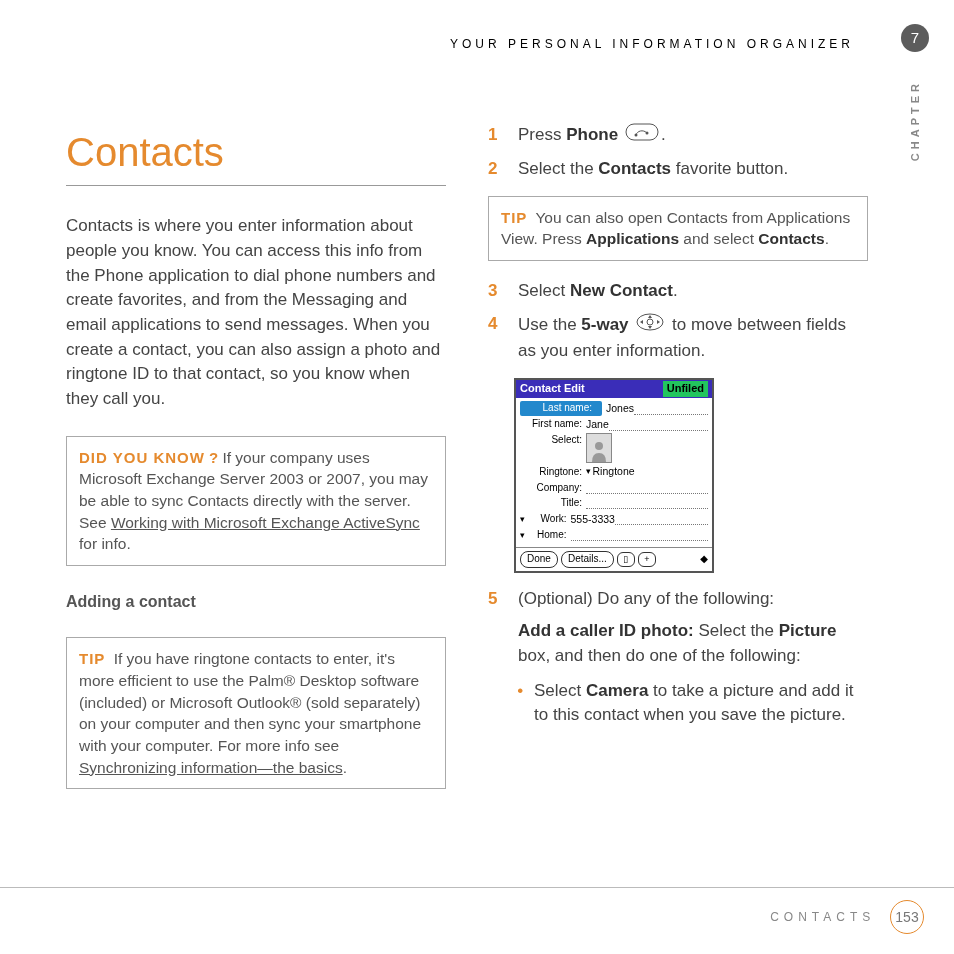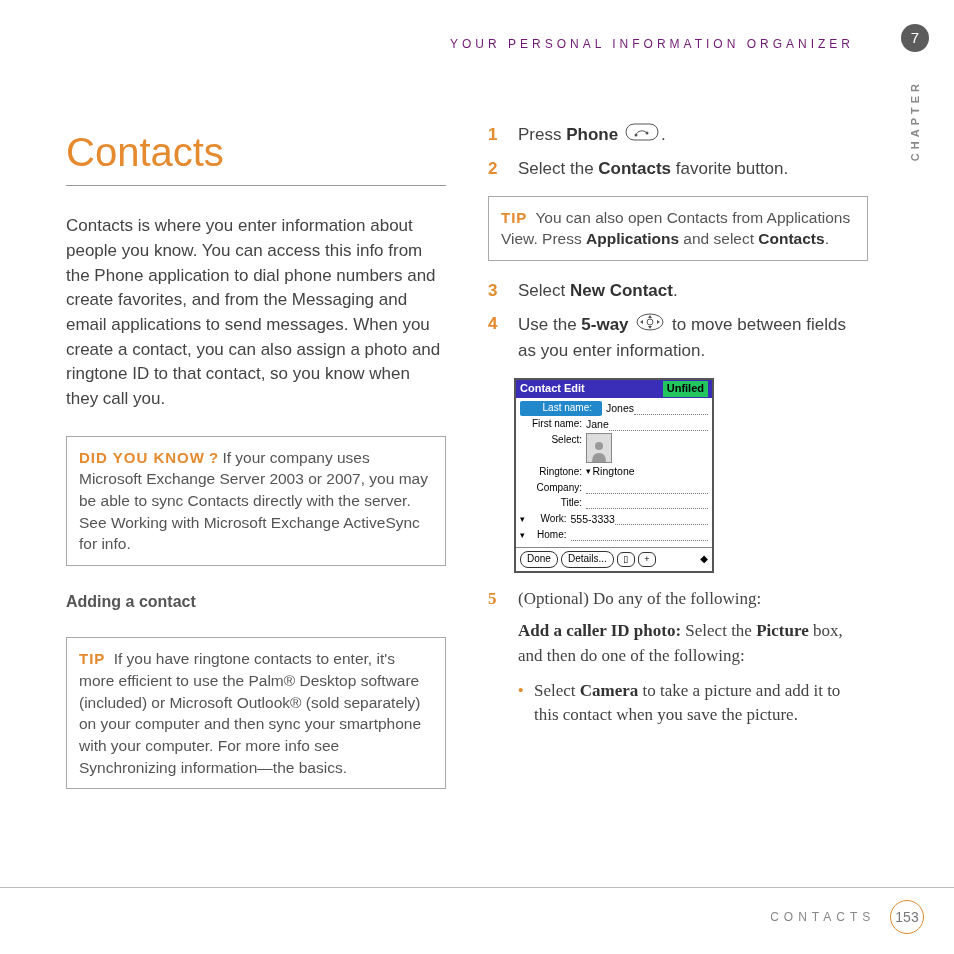--- a/index.html
+++ b/index.html
@@ -18,21 +18,21 @@
   .page {
     padding: 30px 60px 0 66px;
     position: relative;
     height: 100%;
     box-sizing: border-box;
   }
   .running-head {
     text-align: right;
     letter-spacing: 4px;
     font-size: 12px;
-    color: #701a75;
+    color: #000000;
     margin: 6px 40px 0 0;
   }
   .chapter-badge {
     position: absolute;
     right: 25px; top: 24px;
     width: 28px; height: 28px;
     border-radius: 50%;
     background: #5c5c5c;
     color: #fff;
     font-size: 15px;
@@ -76,21 +76,21 @@
   }
   .callout .tag {
     color: #e58a2e;
     font-weight: 700;
     text-transform: uppercase;
     font-size: 15px;
     letter-spacing: 1px;
     margin-right: 4px;
   }
   .qmark{color:#e58a2e;font-weight:700;font-size:15px;}
-  .underline { }
+  .underline { text-decoration: underline; }
   h3.sub {
     font-weight: 700;
     color: #555;
     font-size: 16px;
     margin: 24px 0 10px 0;
   }
   ol.steps {
     list-style: none;
     padding: 0;
     margin: 0;
@@ -286,21 +286,21 @@
         </div>
         <div class="palm-btns">
           <span class="pbtn">Done</span>
           <span class="pbtn">Details...</span>
           <span class="pico">▯</span>
           <span class="pico">+</span>
           <span class="updn">◆</span>
         </div>
       </div>
 
-      <ol class="steps" style="counter-reset: step 4; font-family: Liberation Serif, serif;">
+      <ol class="steps" style="counter-reset: step 4;">
         <li>
           <span>(Optional)  Do any of the following:</span>
           <div class="sub-indent" style="margin-left:0;">
             <b>Add a caller ID photo:</b><span> Select the </span><b>Picture</b><span> box, and then do one of the following:</span>
           </div>
           <ul class="bullets">
             <li>
               <span>Select </span><b>Camera</b><span> to take a picture and add it to this contact when you save the picture.</span>
             </li>
           </ul>

